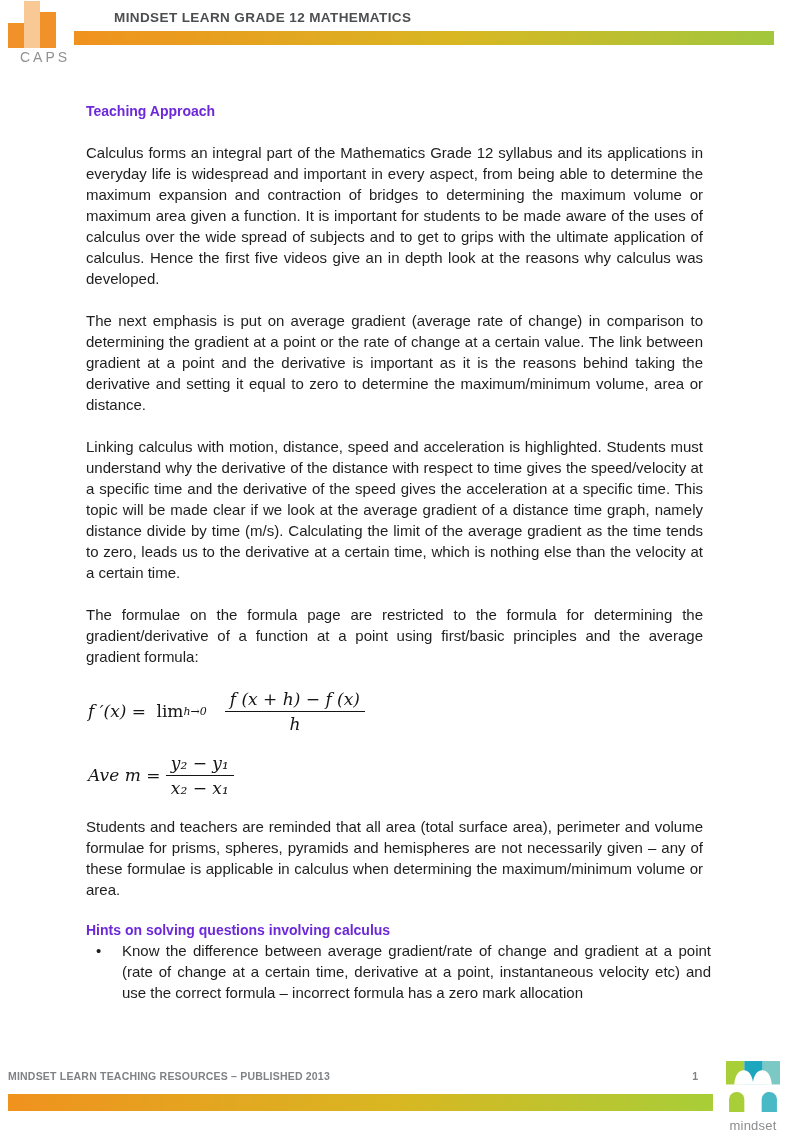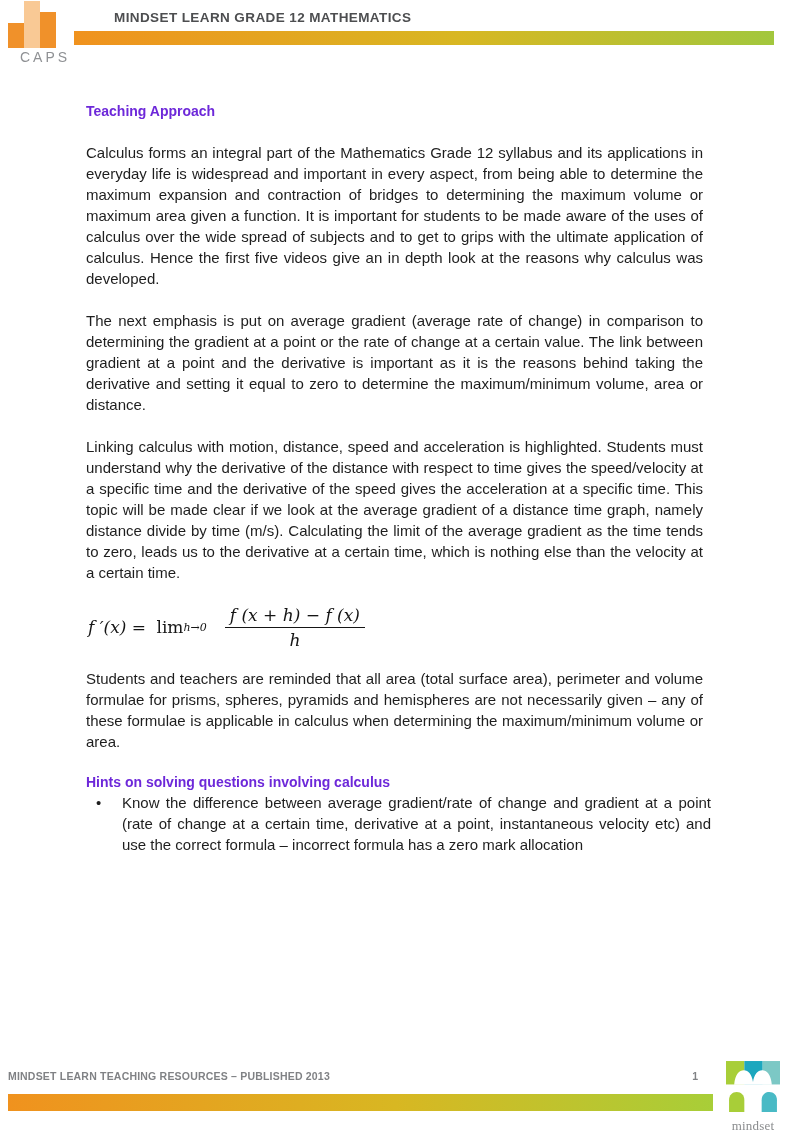--- a/index.html
+++ b/index.html
@@ -75,21 +75,21 @@
     color:var(--footer-gray,#808285);
   }
   .footer-page{
     position:absolute; left:684px; top:1070px; width:14px; text-align:right;
     font-size:10.5px; font-weight:bold; color:var(--footer-gray,#808285);
   }
   .footer-rule{
     position:absolute; left:8px; top:1094px; width:705px; height:17px;
     background:linear-gradient(to right, var(--gradient-start,#F6921E), var(--gradient-mid,#D9B822) 55%, var(--logo-lime,#A8CE38));
   }
-  .mindset-logo{position:absolute; left:726px; top:1061px; width:54px; text-align:center;font-family:Liberation Serif, serif;}
+  .mindset-logo{position:absolute; left:726px; top:1061px; width:54px; text-align:center;}
   .mindset-word{
     font-size:13px; color:#8a8c8e; letter-spacing:.2px; margin-top:2px;
   }
 </style>
 </head>
 <body>
 
 <div class="page">
 
   <div>
@@ -100,33 +100,41 @@
   </div>
   <div class="header-brand">MINDSET LEARN GRADE 12 MATHEMATICS</div>
   <div class="header-rule"></div>
 
   <div class="content">
     <h2 class="doc-h2">Teaching Approach</h2>
 
     <p>Calculus forms an integral part of the Mathematics Grade 12 syllabus and its applications in everyday life is widespread and important in every aspect, from being able to determine the maximum expansion and contraction of bridges to determining the maximum volume or maximum area given a function. It is important for students to be made aware of the uses of calculus over the wide spread of subjects and to get to grips with the ultimate application of calculus. Hence the first five videos give an in depth look at the reasons why calculus was developed.</p>
     <p>The next emphasis is put on average gradient (average rate of change) in comparison to determining the gradient at a point or the rate of change at a certain value. The link between gradient at a point and the derivative is important as it is the reasons behind taking the derivative and setting it equal to zero to determine the maximum/minimum volume, area or distance.</p>
     <p>Linking calculus with motion, distance, speed and acceleration is highlighted. Students must understand why the derivative of the distance with respect to time gives the speed/velocity at a specific time and the derivative of the speed gives the acceleration at a specific time. This topic will be made clear if we look at the average gradient of a distance time graph, namely distance divide by time (m/s). Calculating the limit of the average gradient as the time tends to zero, leads us to the derivative at a certain time, which is nothing else than the velocity at a certain time.</p>
+    <p>The formulae on the formula page are restricted to the formula for determining the gradient/derivative of a function at a point using first/basic principles and the average gradient formula:</p>
 
     <div class="formula">
       <span class="f-lhs">f ′(x) = </span>
       <span class="f-lim">
         <span class="f-limword">lim</span>
         <span class="f-limsub">h→0</span>
       </span>
       <span class="f-frac">
         <span class="f-num">f (x + h) − f (x)</span>
         <span class="f-den">h</span>
       </span>
     </div>
 
+    <div class="formula">
+      <span class="f-lhs">Ave m = </span>
+      <span class="f-frac">
+        <span class="f-num">y₂ − y₁</span>
+        <span class="f-den">x₂ − x₁</span>
+      </span>
+    </div>
 
     <p>Students and teachers are reminded that all area (total surface area), perimeter and volume formulae for prisms, spheres, pyramids and hemispheres are not necessarily given – any of these formulae is applicable in calculus when determining the maximum/minimum volume or area.</p>
 
     <h2 class="doc-h2" style="margin-bottom:0;">Hints on solving questions involving calculus</h2>
     <ul class="hints-list">
       <li>Know the difference between average gradient/rate of change and gradient at a point (rate of change at a certain time, derivative at a point, instantaneous velocity etc) and use the correct formula – incorrect formula has a zero mark allocation</li>
     </ul>
   </div>
 
   <div class="footer-left">MINDSET LEARN TEACHING RESOURCES – PUBLISHED 2013</div>

